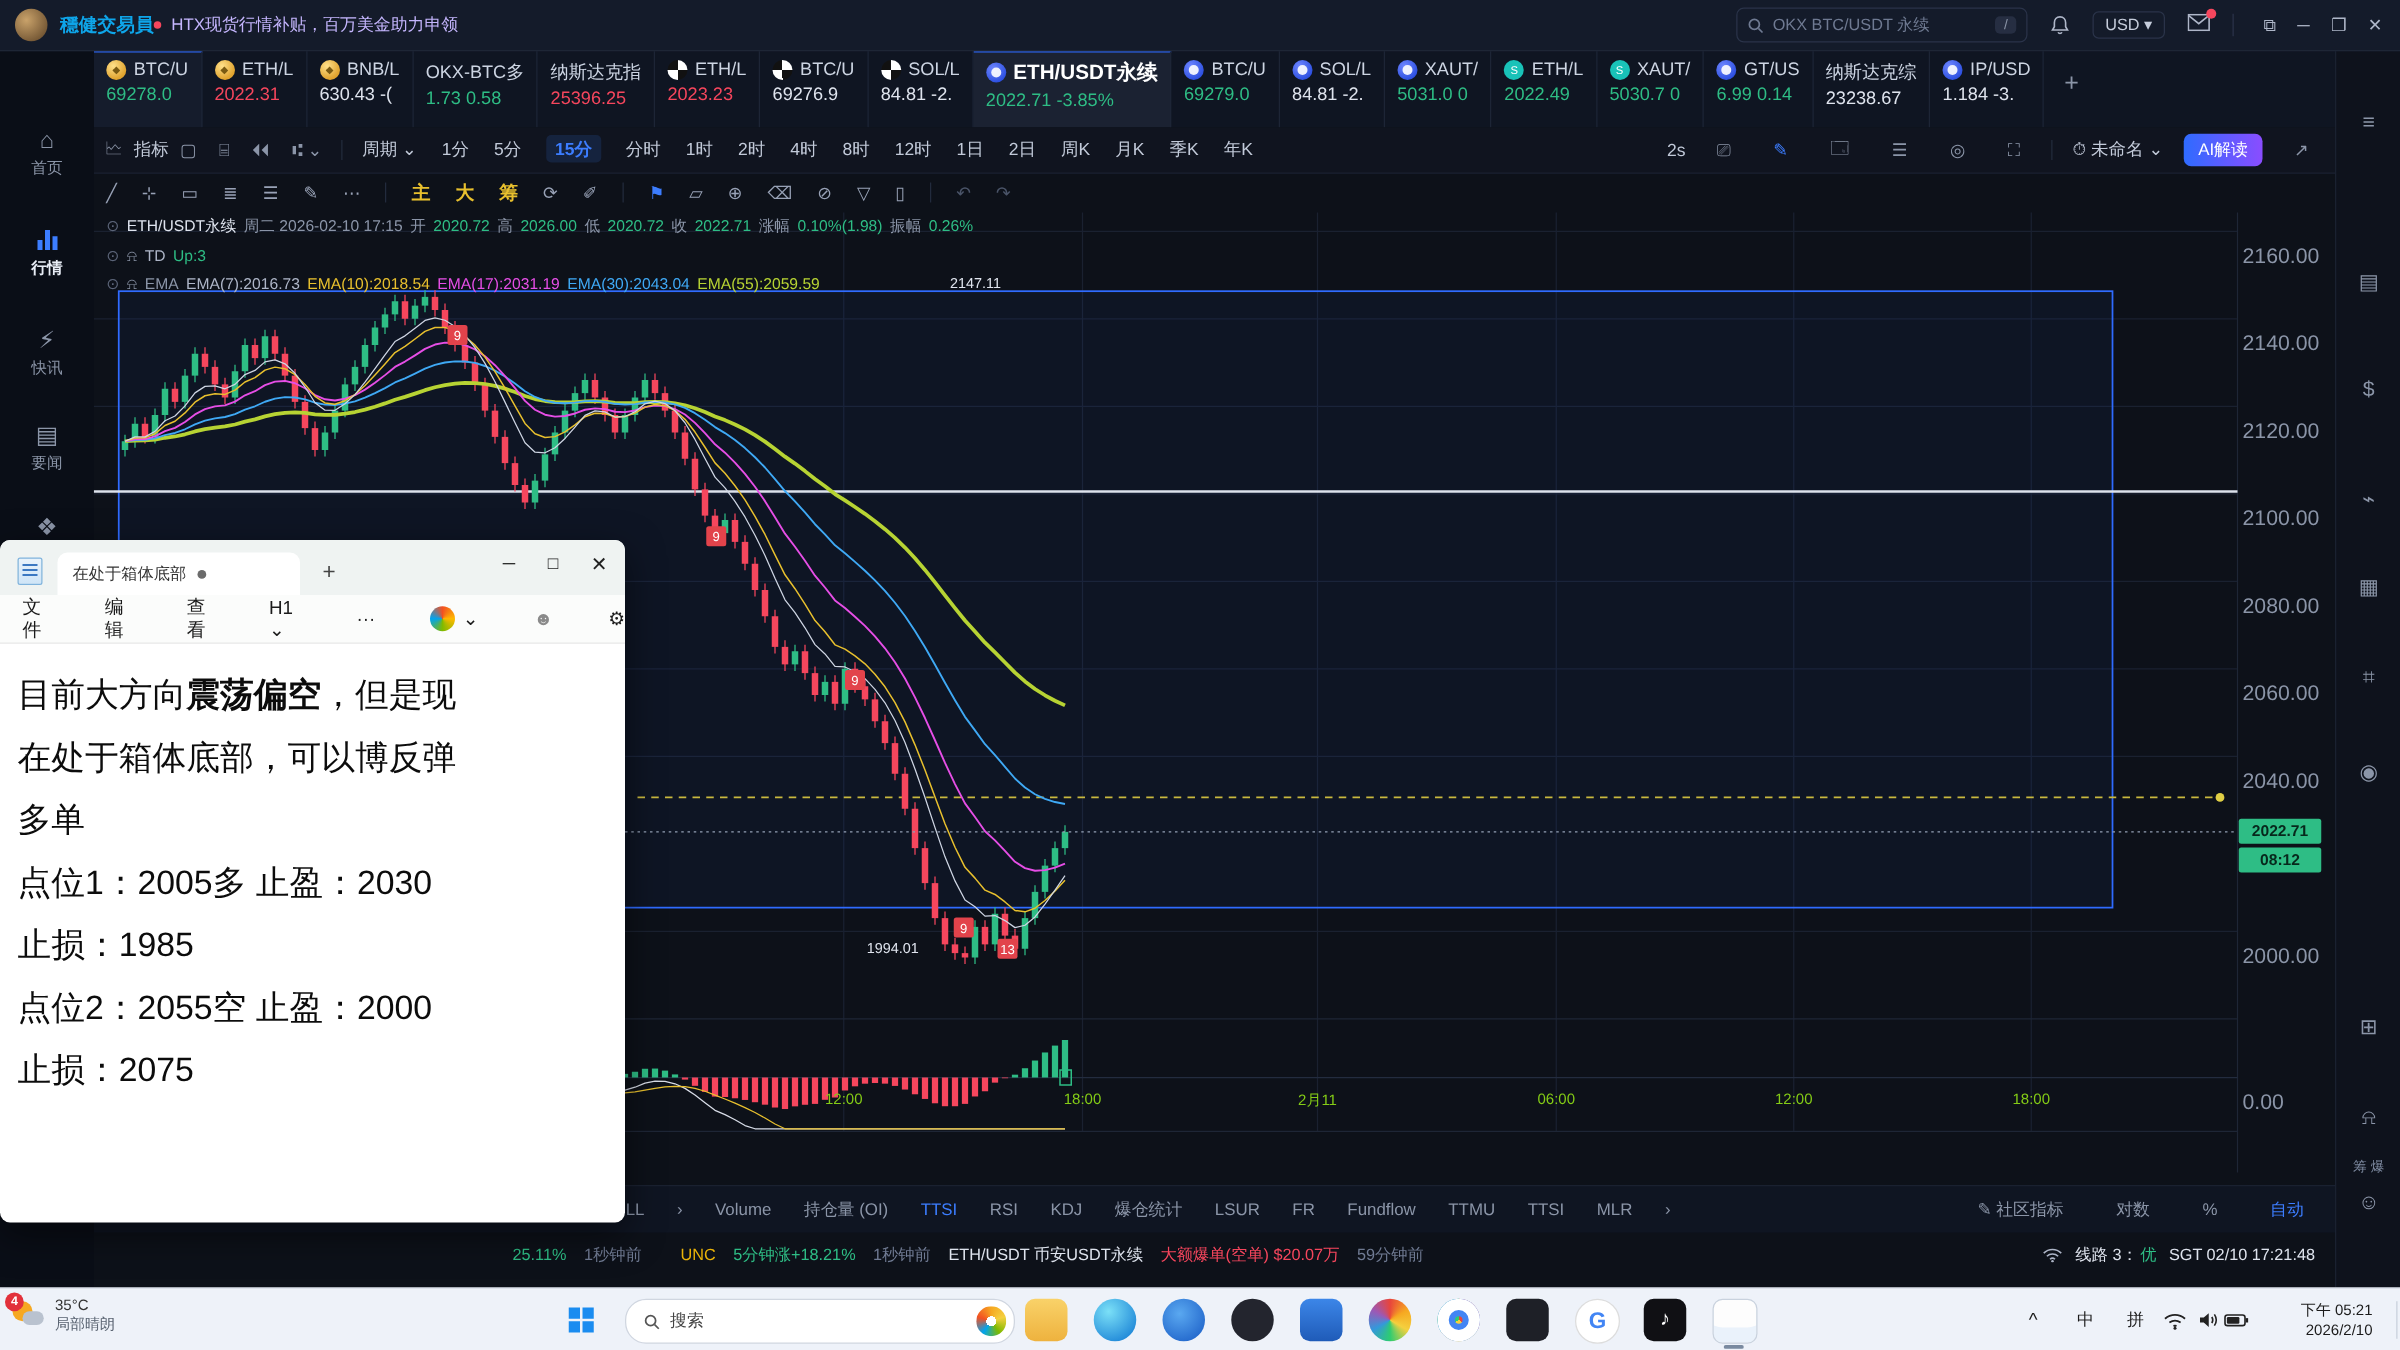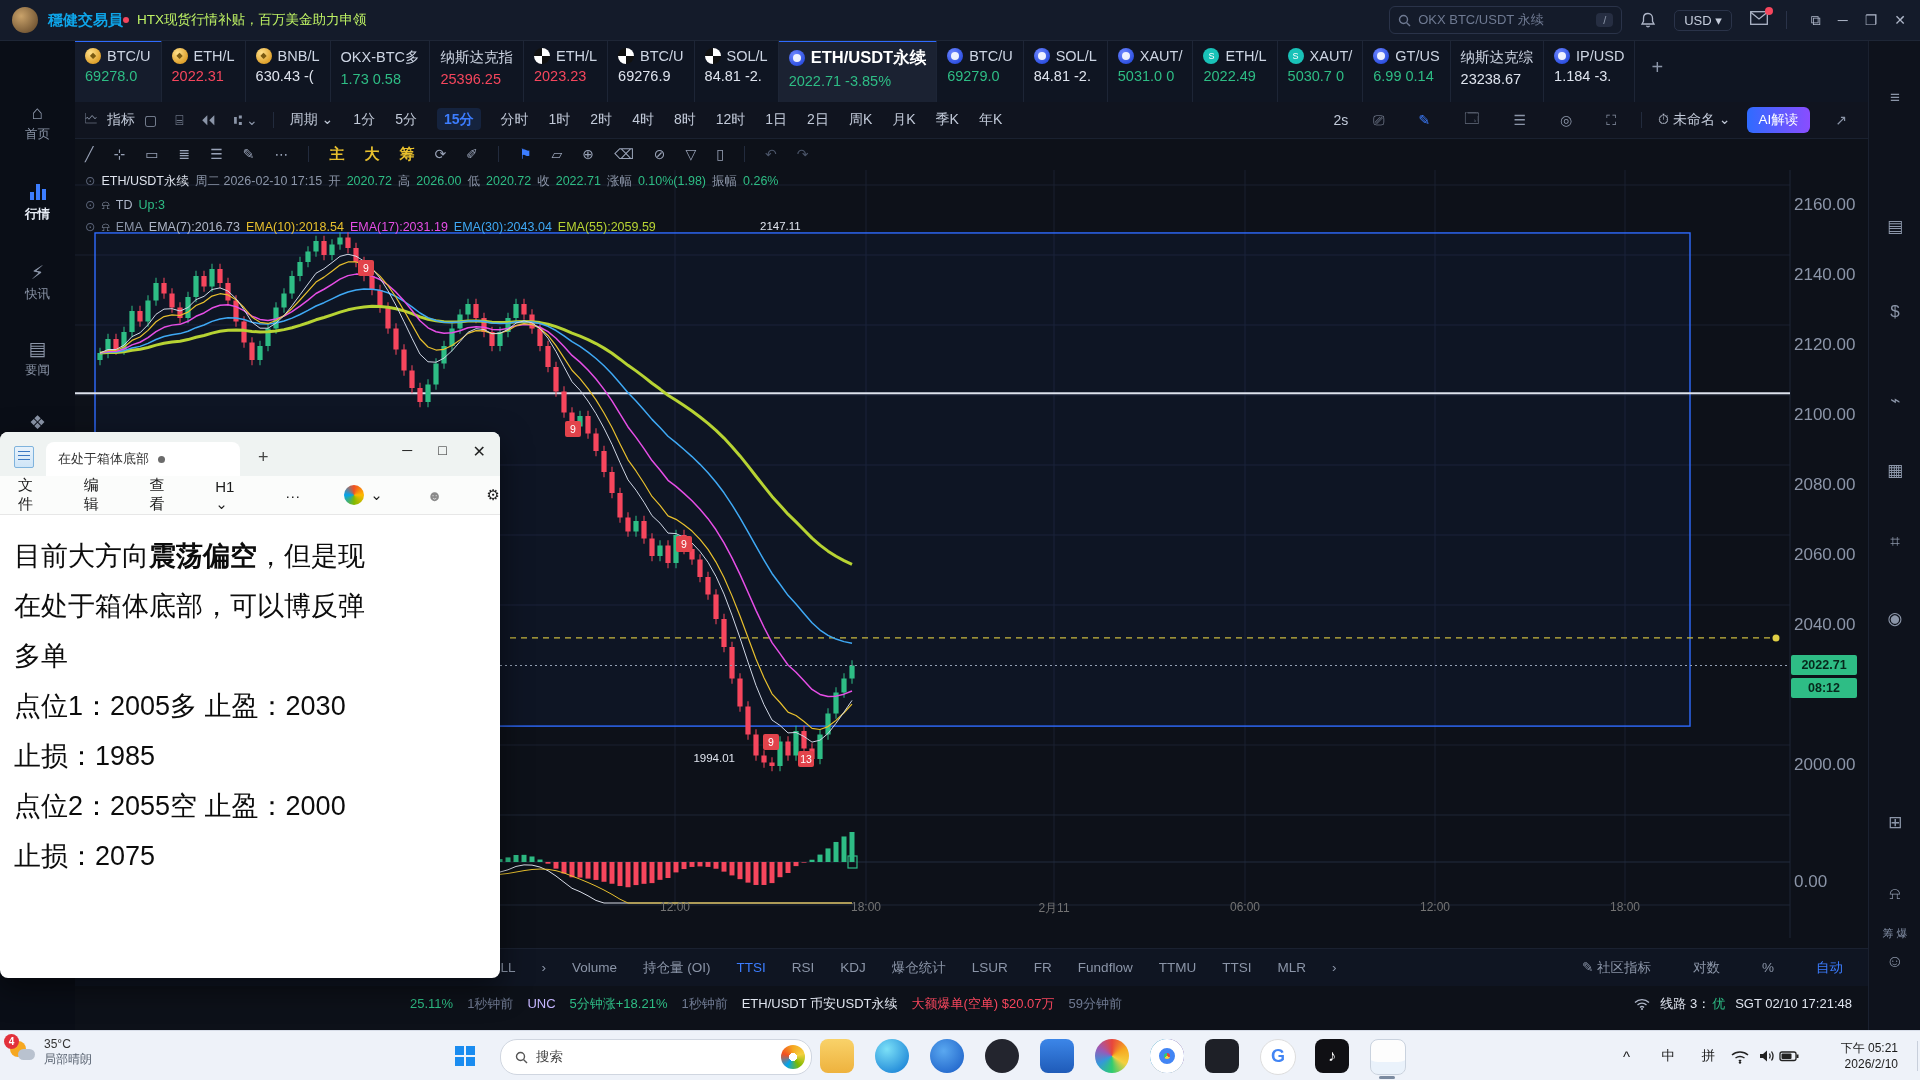--- a/index.html
+++ b/index.html
@@ -5,21 +5,21 @@
   html,body{margin:0;padding:0;background:#0d1119;}
   #root{position:relative;width:1920px;height:1080px;overflow:hidden;background:#0d1119;
         font-family:"Liberation Sans","DejaVu Sans",sans-serif;color:#c6cddc;}
   .abs{position:absolute;}
   
   #topbar{left:0;top:0;width:1920px;height:40px;background:#141b2a;border-bottom:1px solid #1e2636;
           display:flex;align-items:center;z-index:30;}
   .avatar{width:26px;height:26px;border-radius:50%;background:radial-gradient(circle at 35% 35%,#c9a26a,#5a4024);margin:0 10px 0 12px;}
   .tb-title{color:#0ea5e9;font-size:15px;font-weight:bold;}
   .red-dot{width:6px;height:6px;border-radius:50%;background:#f6465d;margin-right:8px;}
-  .tb-notice{color:#bef264;font-size:13.5px;}
+  .tb-notice{color:#c4b5fd;font-size:13.5px;}
   .tb-right{margin-left:auto;display:flex;align-items:center;gap:18px;padding-right:14px;}
   .searchbox{width:215px;height:26px;border:1px solid #2a3349;border-radius:6px;display:flex;align-items:center;
              color:#6f7a92;font-size:13px;padding:0 8px;gap:7px;}
   .slash-key{margin-left:auto;background:#262e42;border-radius:4px;color:#8b95a8;font-size:11px;padding:1px 7px;}
   .usd{border:1px solid #2a3349;border-radius:5px;font-size:13px;color:#c6cddc;padding:2px 9px;}
   .mail{position:relative;}
   .mail .dot{position:absolute;top:-4px;right:-5px;width:8px;height:8px;border-radius:50%;background:#f6465d;}
   .winctl{color:#aeb6c8;font-size:14px;display:flex;gap:17px;margin-left:6px;}
   
   #lsidebar{left:0;top:40px;width:75px;height:990px;background:#0a0e17;z-index:25;}
@@ -65,21 +65,21 @@
   .db-sep{width:1px;height:16px;background:#222b3d;}
   .db-dis{color:#4a5468;}
   
   .info-row{position:absolute;left:85px;font-size:12.5px;white-space:nowrap;z-index:8;}
   .info-row span{margin-right:6px;}
   
   .ylab{position:absolute;left:1794px;color:#8b95a8;font-size:17px;transform:translateY(-50%);z-index:6;margin-top:20px;}
   .price-badge{position:absolute;left:1791px;width:66px;height:20px;background:#2ebd85;color:#07281c;
                font-size:12.5px;font-weight:bold;text-align:center;line-height:20px;border-radius:2px;
                transform:translateY(-50%);z-index:7;}
-  .tlab{position:absolute;top:900px;color:#737373;font-size:12px;transform:translateX(-50%);z-index:6;}
+  .tlab{position:absolute;top:872px;color:#84cc16;font-size:12px;transform:translateX(-50%);z-index:6;}
   
   #btabs{left:75px;top:948px;width:1793px;height:37px;background:#0f1522;border-top:1px solid #1a2130;
          display:flex;align-items:center;font-size:13.5px;color:#8b95a8;z-index:9;}
   .bt-item{margin:0 13px;white-space:nowrap;cursor:pointer;}
   .bt-item.active{color:#3c7dff;}
   .bt-right{margin-left:auto;display:flex;gap:16px;align-items:center;padding-right:12px;}
   
   #statusbar{left:75px;top:985px;width:1793px;height:37px;display:flex;align-items:center;font-size:13px;z-index:9;}
   .sb-left{position:absolute;left:335px;display:flex;gap:14px;align-items:center;white-space:nowrap;}
   .sb-right{margin-left:auto;display:flex;gap:10px;align-items:center;padding-right:16px;white-space:nowrap;}
@@ -737,21 +737,21 @@
         <span class="bt-item">对数</span>
         <span class="bt-item">%</span>
         <span class="bt-item active">自动</span>
       </div>
     </div>
 
   <div id="statusbar" class="abs">
     <div class="sb-left" id="sbleft">
         <span style="color: rgb(46, 189, 133);">25.11%</span>
         <span style="color: rgb(111, 122, 146);">1秒钟前</span>
-        <span style="color: #c4b5fd;">UNC</span>
+        <span style="color: #eab308; margin-left: 17px;">UNC</span>
         <span style="color: rgb(46, 189, 133);">5分钟涨+18.21%</span>
         <span style="color: rgb(111, 122, 146);">1秒钟前</span>
         <span style="color: rgb(223, 228, 238);">ETH/USDT 币安USDT永续</span>
         <span style="color: rgb(246, 70, 93);">大额爆单(空单) $20.07万</span>
         <span style="color: rgb(111, 122, 146);">59分钟前</span>
       </div>
     <div class="sb-right">
       <svg width="16" height="12" viewBox="0 0 16 12">
           <path d="M1 4.5a10 10 0 0 1 14 0M3.5 7a6.5 6.5 0 0 1 9 0M6 9.4a3 3 0 0 1 4 0" fill="none" stroke="#aeb6c8" stroke-width="1.3"></path>
           <circle cx="8" cy="11" r="1" fill="#aeb6c8"></circle>

